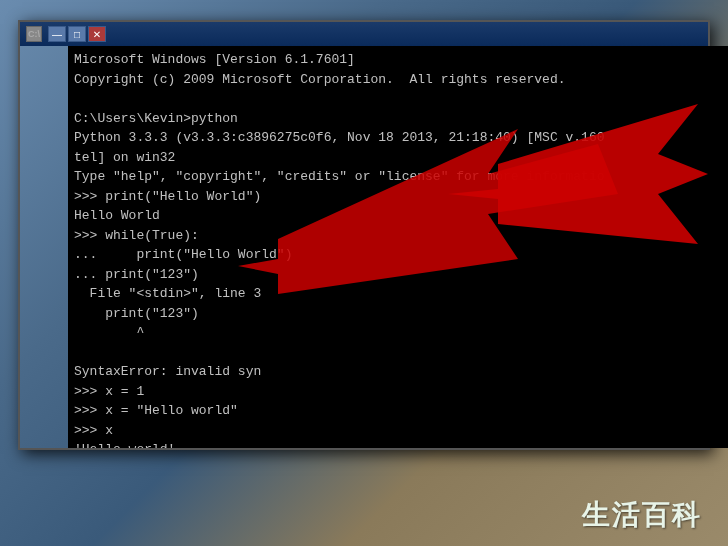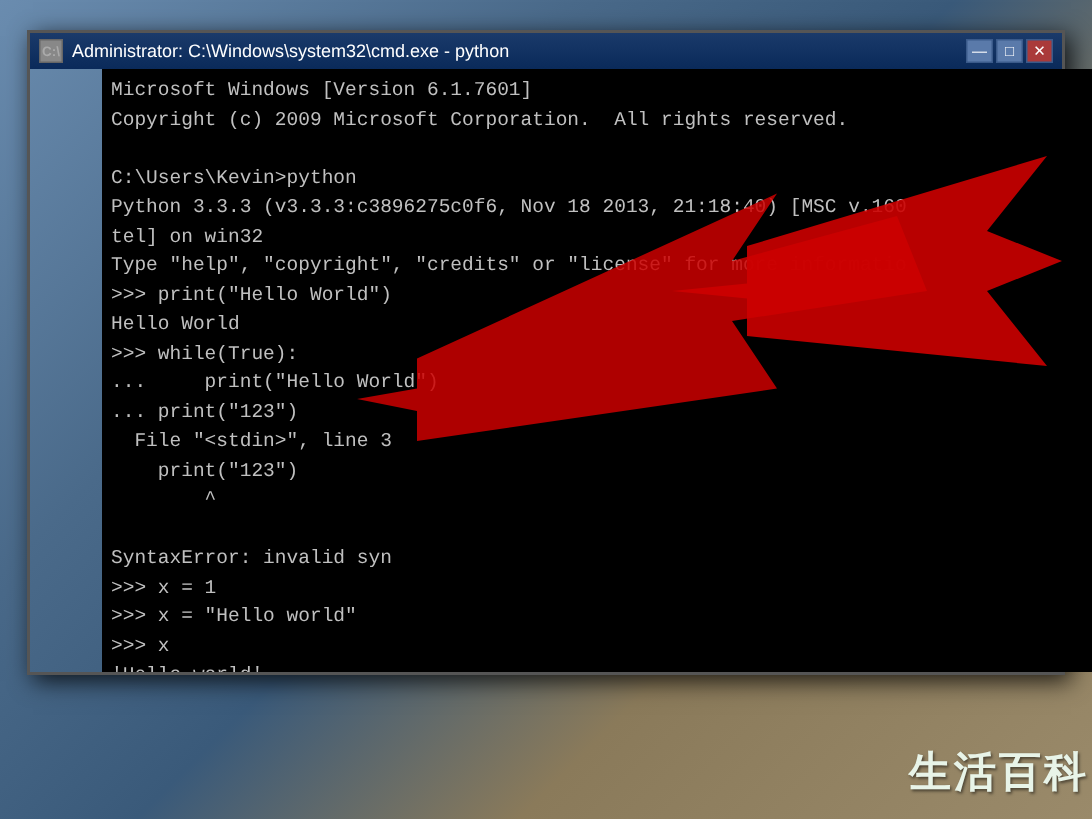--- a/index.html
+++ b/index.html
@@ -18,21 +18,21 @@
       width: 728px;
       height: 546px;
       background: linear-gradient(135deg, #6a8caf 0%, #4a6a8a 30%, #3a5a7a 50%, #8a7a5a 70%, #9a8a6a 100%);
       z-index: 0;
     }
 
     
     .watermark {
       position: absolute;
       bottom: 12px;
-      right: 2px;
+      right: 26px;
       z-index: 10;
       text-align: right;
     }
 
     .watermark-main {
       font-size: 28px;
       font-weight: bold;
       color: #e8f4e8;
       font-family: "Microsoft YaHei", Arial, sans-serif;
       text-shadow: 1px 1px 2px rgba(0,0,0,0.5);
@@ -147,21 +147,20 @@
 <body>
 
 <div class="bg"></div>
 
 <div class="cmd-window">
 
   <div class="title-bar">
     <div class="title-bar-icon">
       <span style="font-size:9px; color:#aaa; font-weight:bold;">C:\</span>
     </div>
-    <div class="title-bar-text">Administrator: C:\Windows\system32\cmd.exe - python</div>
     <div class="title-bar-buttons">
       <div class="title-btn">—</div>
       <div class="title-btn">□</div>
       <div class="title-btn close-btn">✕</div>
     </div>
   </div>
 
   <div class="terminal">
     <div class="terminal-text" id="terminal-output">Microsoft Windows [Version 6.1.7601]
 Copyright (c) 2009 Microsoft Corporation.  All rights reserved.

